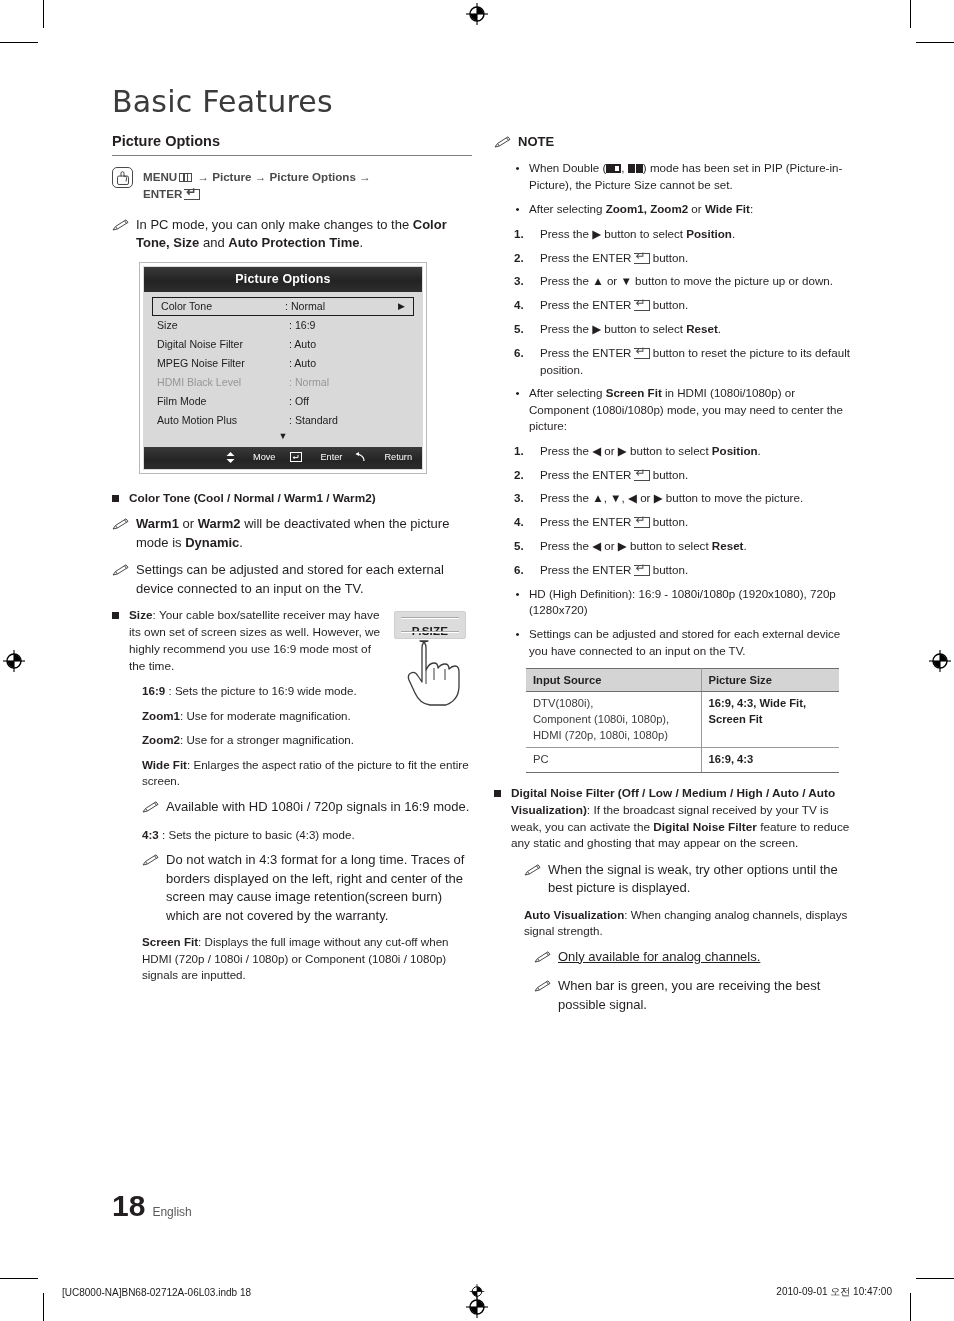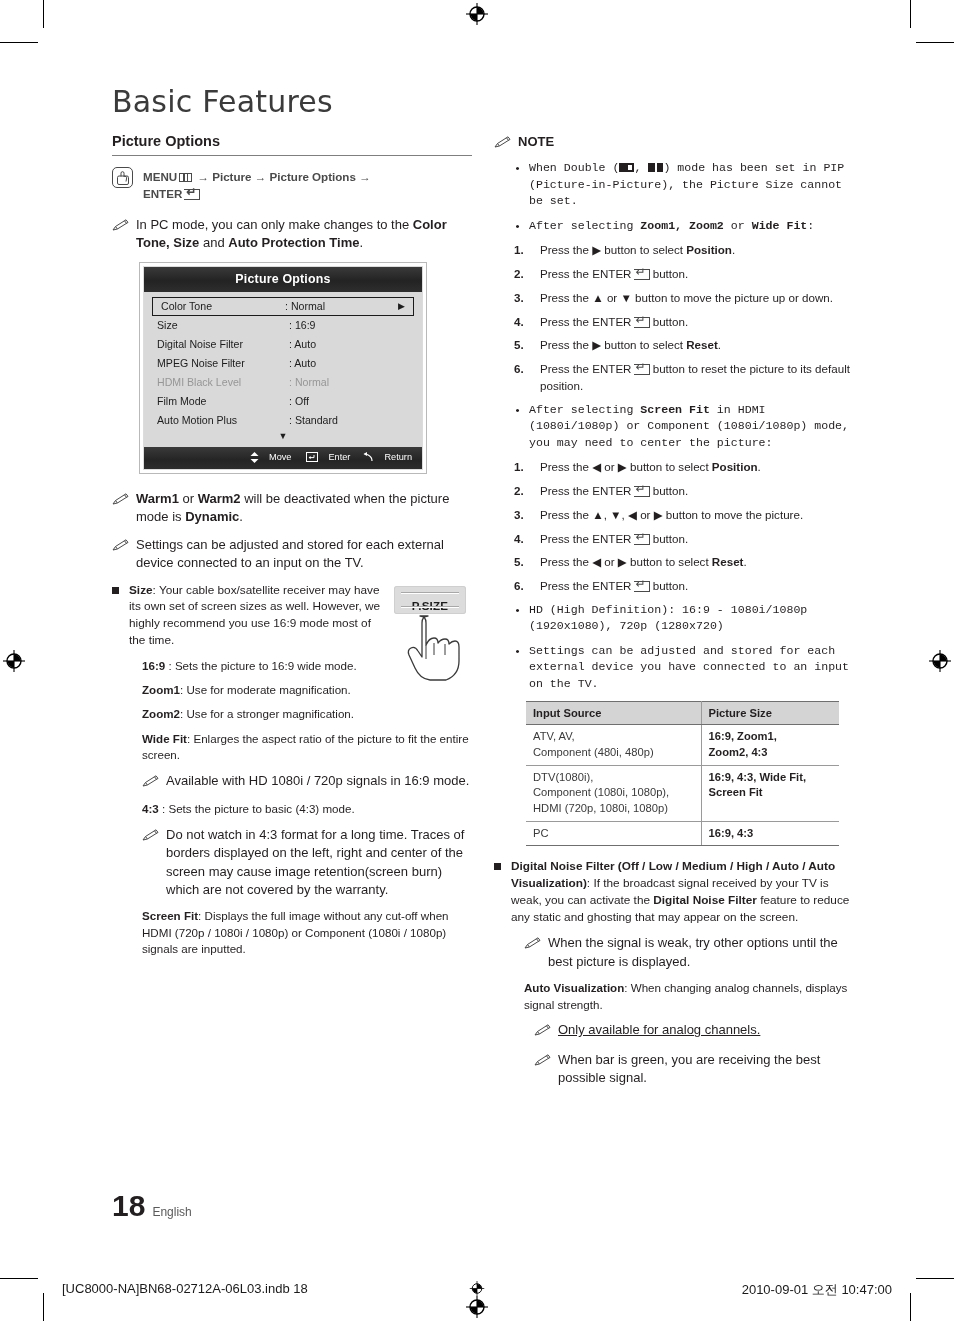--- a/index.html
+++ b/index.html
@@ -162,21 +162,21 @@
   .tvmenu-row .caret { width: 12px; text-align: right; font-size: 9px; }
   .tvmenu-more { text-align: center; font-size: 9px; color: #1d1d1d; padding: 1px 0 4px; }
   .tvmenu-bar {
     background: linear-gradient(180deg,#3a3a3a 0%, #242424 60%, #2c2c2c 100%);
     color: #ffffff;
     font-size: 9.2px;
     display: flex; justify-content: flex-end; align-items: center;
     gap: 13px;
     padding: 5px 10px 6px 0;
   }
-  .tvmenu-bar span { display: inline-flex; align-items: flex-start; gap: 10px; white-space: nowrap; }
+  .tvmenu-bar span { display: inline-flex; align-items: flex-start; gap: 18px; white-space: nowrap; }
 
   
   .psize {
     float: right;
     width: 78px; height: 100px;
     margin: 2px 0 2px 8px;
     position: relative;
   }
   .psize .key {
     position: absolute; left: 0; top: 2px;
@@ -200,21 +200,21 @@
   .psize svg.hand { position: absolute; left: 12px; top: 30px; }
 
   
   .bullet-list { margin: 0 0 9px 0; }
   .bul {
     display: flex; gap: 8px;
     font-size: 11.6px; line-height: 1.42;
     margin-bottom: 8px;
   }
   .bul .dot { flex: 0 0 auto; width: 7px; text-align: center; padding-top: 0px; }
-  .bul .body { flex: 1 1 auto; font-family: Liberation Mono, monospace; }
+  .bul .body { flex: 1 1 auto; }
 
   .num {
     display: flex; gap: 9px;
     font-size: 11.6px; line-height: 1.45;
     margin-bottom: 7px;
     margin-left: 20px;
   }
   .num .n { flex: 0 0 auto; width: 17px; font-weight: bold; }
   .num .body { flex: 1 1 auto; }
 
@@ -250,22 +250,22 @@
     position: absolute;
     left: 112px; bottom: 98px;
     display: flex; align-items: baseline; gap: 7px;
   }
   .pagenum .n { font-size: 30px; font-weight: bold; color: #231f20; }
   .pagenum .lang { font-size: 12px; color: #5a5a5a; }
 
   .footer {
     position: absolute;
     left: 62px; right: 62px; bottom: 22px;
-    display: flex; justify-content: space-between; 
-    font-size: 13px; color: #1a1a1a;
+    display: flex; justify-content: space-between; align-items: center;
+    font-size: 10px; color: #1a1a1a;
     font-family: "Liberation Sans", sans-serif;
   }
   .footer .center { position: absolute; left: 50%; transform: translateX(-50%); }
   .pip-a { display:inline-block; width:15px; height:9px; background:#231f20; vertical-align:-1px; position:relative; }
   .pip-a::after { content:""; position:absolute; right:2px; top:2px; width:4px; height:5px; background:#fff; }
   .pip-b { display:inline-block; width:15px; height:9px; background:#231f20; vertical-align:-1px; position:relative; }
   .pip-b::after { content:""; position:absolute; left:7px; top:0; bottom:0; width:1.5px; background:#fff; }
 </style>
 </head>
 <body>
@@ -414,20 +414,24 @@
                 <svg width="11" height="10" viewBox="0 0 11 10">
                   <path d="M9 9 C9 3 2.5 2 1.5 2" fill="none" stroke="#fff" stroke-width="1.2"></path>
                   <path d="M4 0 L0.5 2 L4 4 Z" fill="#fff"></path>
                 </svg>
                 <span>Return</span>
               </span>
             </div>
           </div>
         </div>
 
+        <div class="sq-row">
+          <span class="sq"></span>
+          <span class="body"><b>Color Tone (Cool / Normal / Warm1 / Warm2)</b></span>
+        </div>
 
         <div class="note-row">
           <span class="pencil">
             <svg width="17" height="12" viewBox="0 0 17 12">
               <path d="M1 11 L3.5 7.5 L14 0.8 L16 3.4 L5.4 10 Z" fill="none" stroke="#4a4a4a" stroke-width="1"></path>
               <path d="M3.5 7.5 L5.4 10" stroke="#4a4a4a" stroke-width="1"></path>
               <path d="M12.5 1.8 L14.6 4.5" stroke="#4a4a4a" stroke-width="1"></path>
             </svg>
           </span>
           <span class="body"><b>Warm1</b><span> or </span><b>Warm2</b><span> will be deactivated when the picture mode is </span><b>Dynamic</b><span>.</span></span>
@@ -588,30 +592,20 @@
         </div>
 
         <table class="sizetable">
           <thead>
             <tr>
               <th>Input Source</th>
               <th>Picture Size</th>
             </tr>
           </thead>
           <tbody>
-            <tr>
-              <td class="src">
-                <div>ATV, AV,</div>
-                <div>Component (480i, 480p)</div>
-              </td>
-              <td class="psz">
-                <div>16:9, Zoom1,</div>
-                <div>Zoom2, 4:3</div>
-              </td>
-            </tr>
             <tr>
               <td class="src">
                 <div>DTV(1080i),</div>
                 <div>Component (1080i, 1080p),</div>
                 <div>HDMI (720p, 1080i, 1080p)</div>
               </td>
               <td class="psz">
                 <div>16:9, 4:3, Wide Fit,</div>
                 <div>Screen Fit</div>
               </td>

